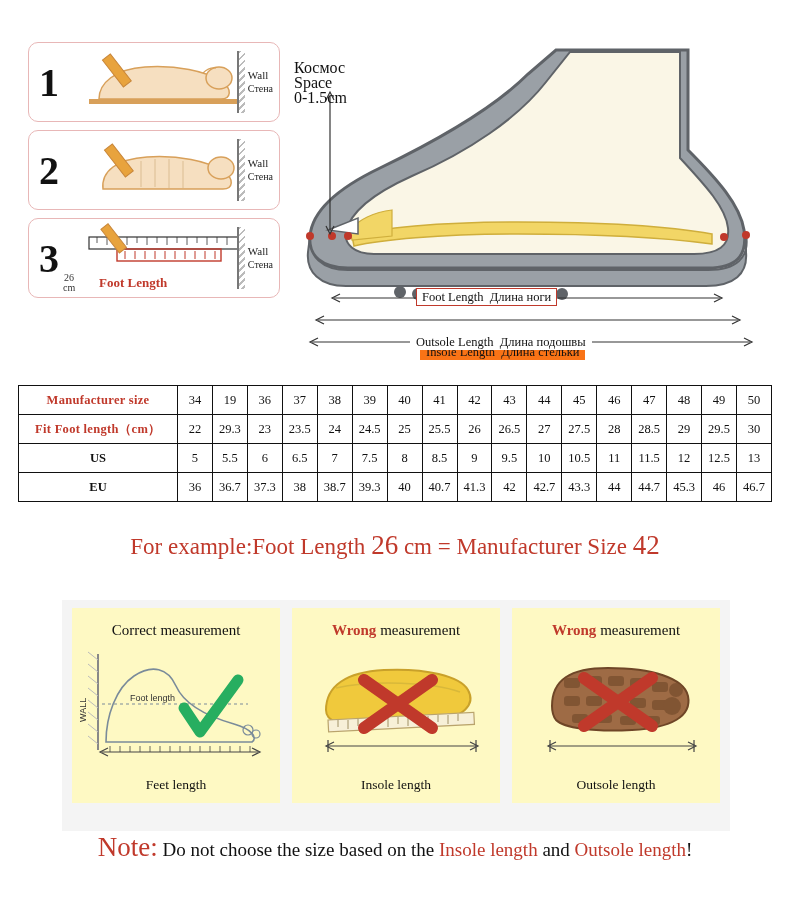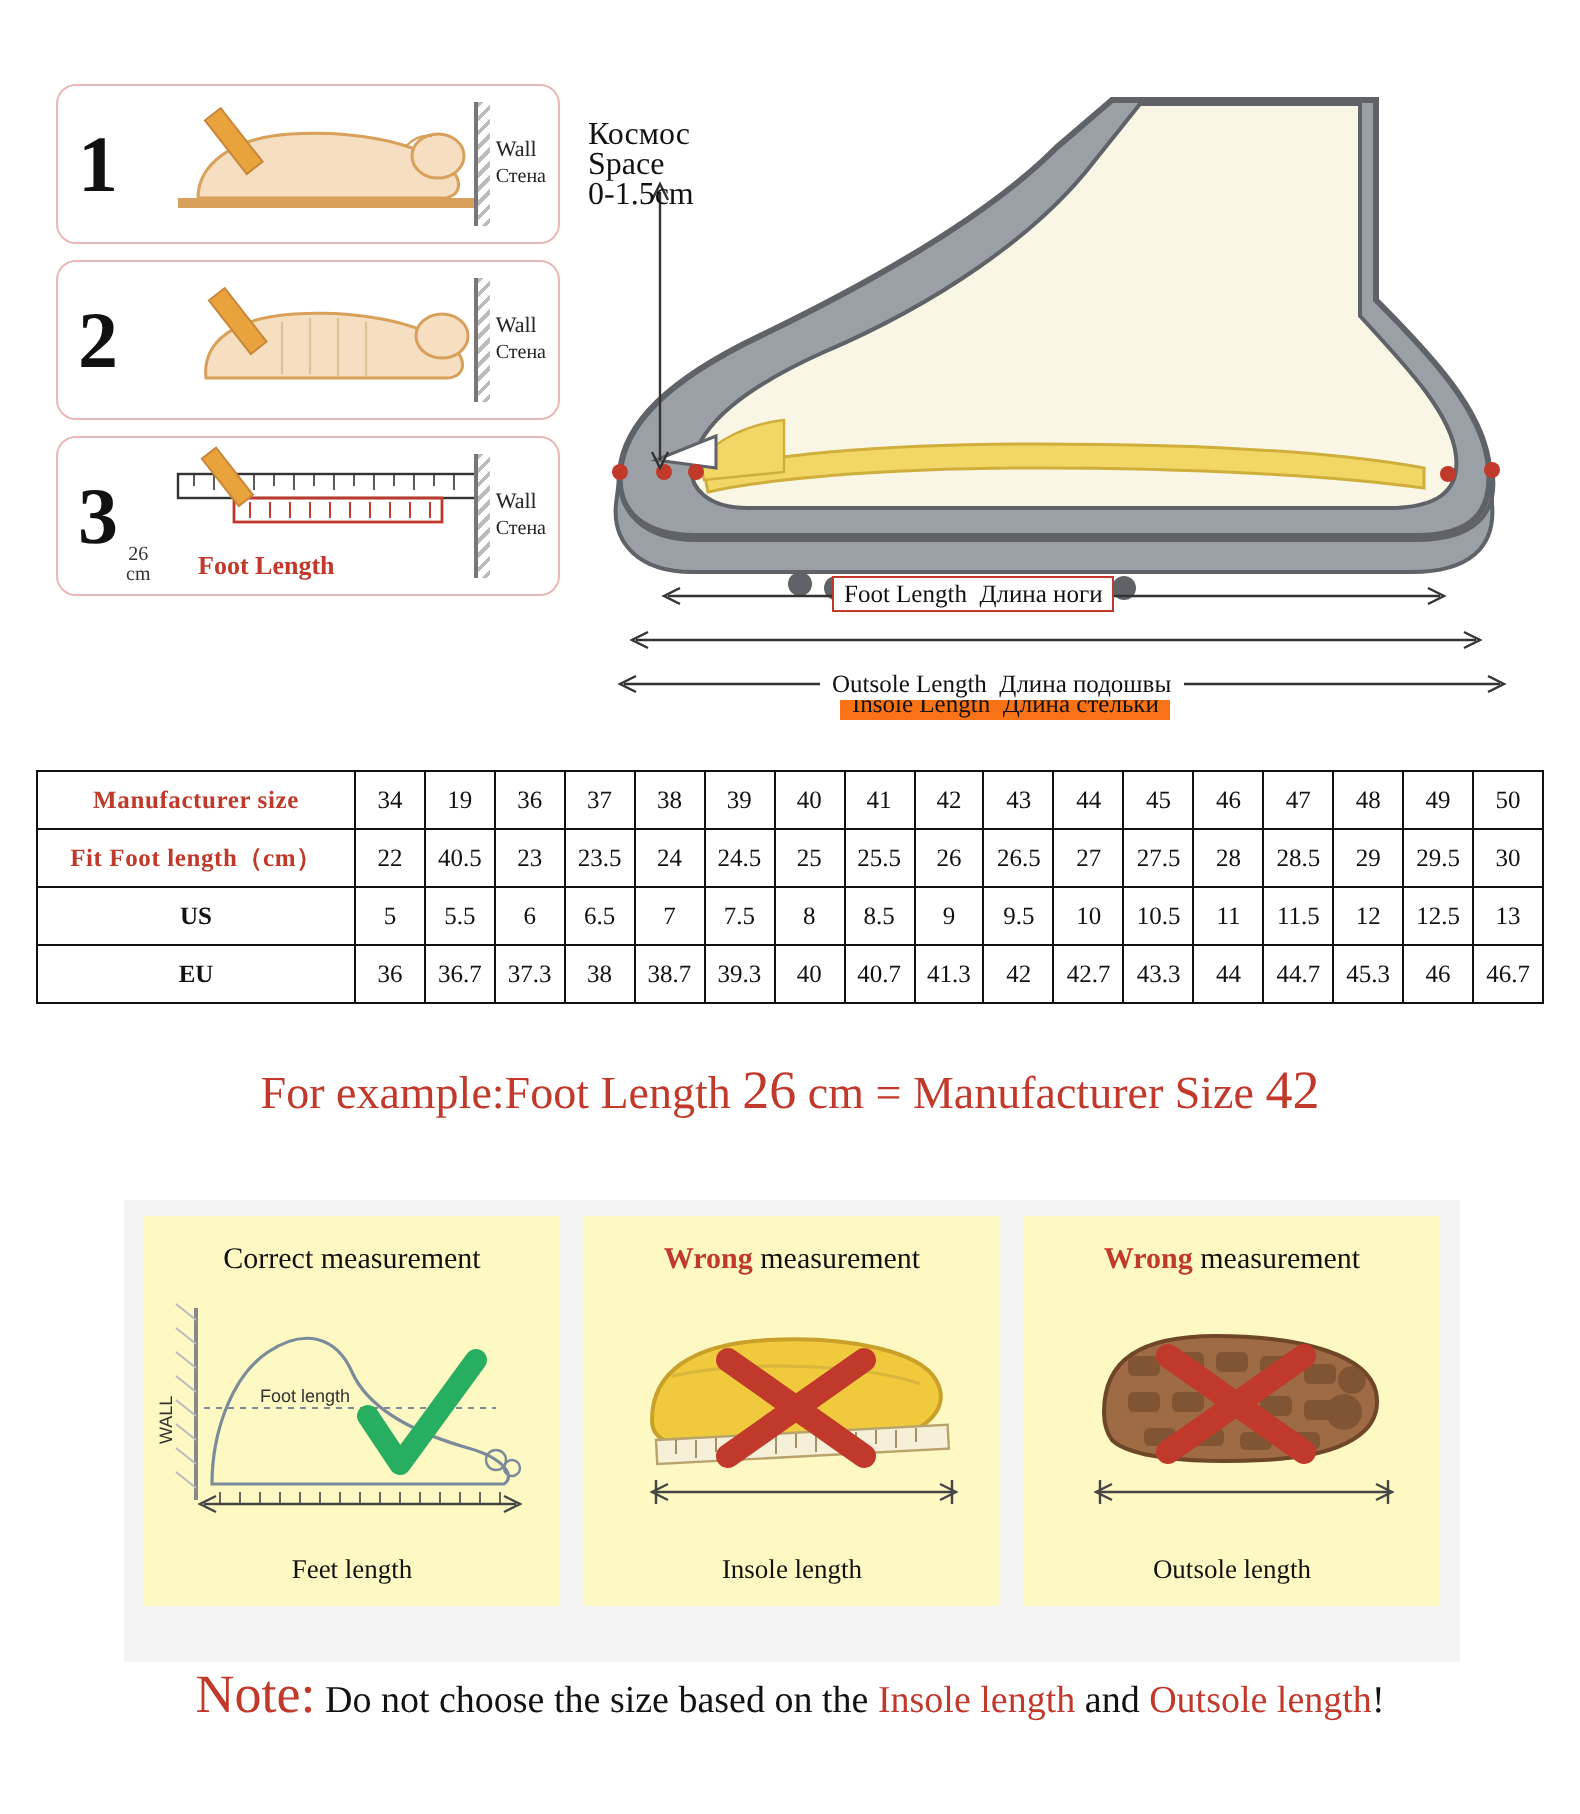--- a/index.html
+++ b/index.html
@@ -275,21 +275,21 @@
           <td>45</td>
           <td>46</td>
           <td>47</td>
           <td>48</td>
           <td>49</td>
           <td>50</td>
         </tr>
         <tr>
           <td class="rowhdr">Fit Foot length（cm）</td>
           <td>22</td>
-          <td>40.5</td>
+          <td>29.3</td>
           <td>23</td>
           <td>23.5</td>
           <td>24</td>
           <td>24.5</td>
           <td>25</td>
           <td>25.5</td>
           <td>26</td>
           <td>26.5</td>
           <td>27</td>
           <td>27.5</td>

